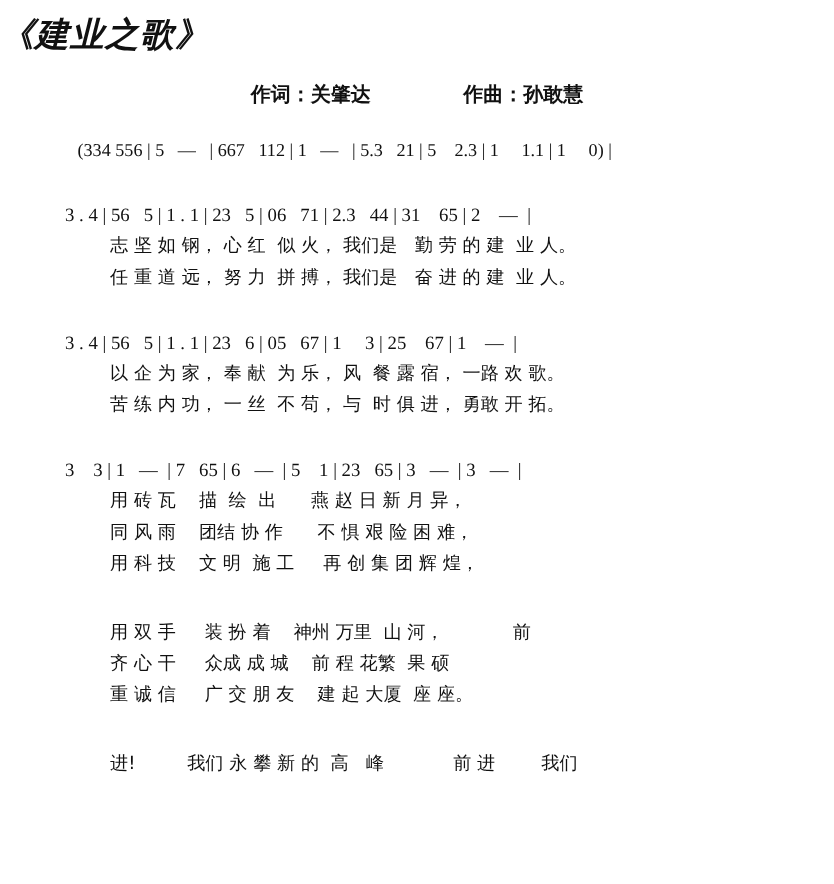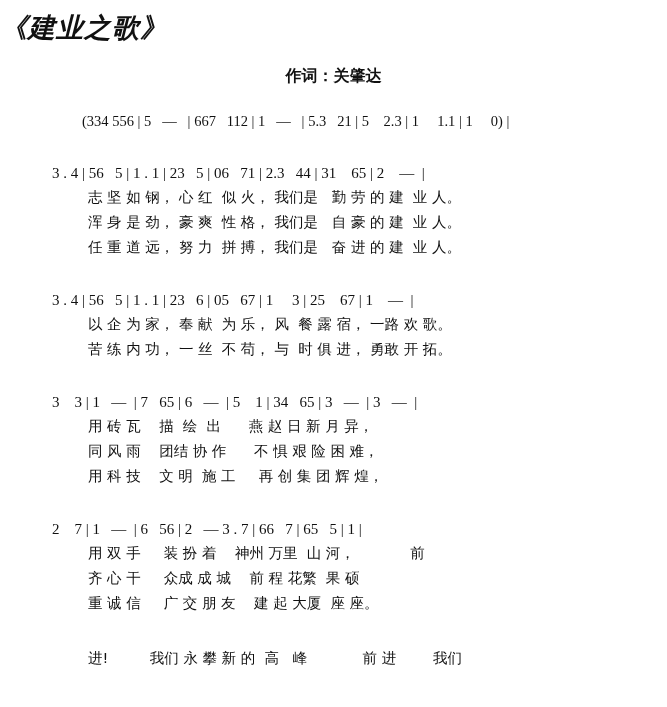--- a/index.html
+++ b/index.html
@@ -50,58 +50,57 @@
     line-height:25px;
     height:25px;
     margin-left:36px;
   }
 
   .intro{
     font-family:"Liberation Serif", serif;
     font-size:14.5px;
     white-space:pre;
     margin-top:24px;
-    padding-left:82px;
+    padding-left:62px;
   }
 </style>
 </head>
 <body>
 
 <div class="sheet">
 
   <div class="title">《建业之歌》</div>
 
   <div class="credits">
     <span>作词：关肇达</span>
+    <span>作曲：孙敢慧</span>
   </div>
 
   <div class="intro notes">(334 556 | 5   —   | 667   112 | 1   —   | 5.3   21 | 5    2.3 | 1     1.1 | 1     0) |</div>
 
   <div class="system sys-gap">
     <div class="notes">3 . 4 | 56   5 | 1 . 1 | 23   5 | 06   71 | 2.3   44 | 31    65 | 2    —  |</div>
     <div class="lyric">志 坚 如 钢， 心 红  似 火， 我们是   勤 劳 的 建  业 人。</div>
-    <div class="lyric">浑 身 是 劲， 豪 爽  性 格， 我们是   自 豪 的 建  业 人。</div>
     <div class="lyric">任 重 道 远， 努 力  拼 搏， 我们是   奋 进 的 建  业 人。</div>
   </div>
 
   <div class="system sys-gap">
     <div class="notes">3 . 4 | 56   5 | 1 . 1 | 23   6 | 05   67 | 1     3 | 25    67 | 1    —  |</div>
     <div class="lyric">以 企 为 家， 奉 献  为 乐， 风  餐 露 宿， 一路 欢 歌。</div>
     <div class="lyric">苦 练 内 功， 一 丝  不 苟， 与  时 俱 进， 勇敢 开 拓。</div>
   </div>
 
   <div class="system sys-gap">
-    <div class="notes">3    3 | 1   —  | 7   65 | 6   —  | 5    1 | 34   65 | 3   —  | 3   —  |</div>
+    <div class="notes">3    3 | 1   —  | 7   65 | 6   —  | 5    1 | 23   65 | 3   —  | 3   —  |</div>
     <div class="lyric">用 砖 瓦    描  绘  出      燕 赵 日 新 月 异，</div>
     <div class="lyric">同 风 雨    团结 协 作      不 惧 艰 险 困 难，</div>
     <div class="lyric">用 科 技    文 明  施 工     再 创 集 团 辉 煌，</div>
   </div>
 
   <div class="system sys-gap">
-    <div class="notes">2    7 | 1   —  | 6   56 | 2   — 3 . 7 | 66   7 | 65   5 | 1 |</div>
     <div class="lyric">用 双 手     装 扮 着    神州 万里  山 河，            前</div>
     <div class="lyric">齐 心 干     众成 成 城    前 程 花繁  果 硕</div>
     <div class="lyric">重 诚 信     广 交 朋 友    建 起 大厦  座 座。</div>
   </div>
 
   <div class="system sys-gap">
     <div class="lyric">进!         我们 永 攀 新 的  高   峰            前 进        我们</div>
   </div>
 
 </div>

